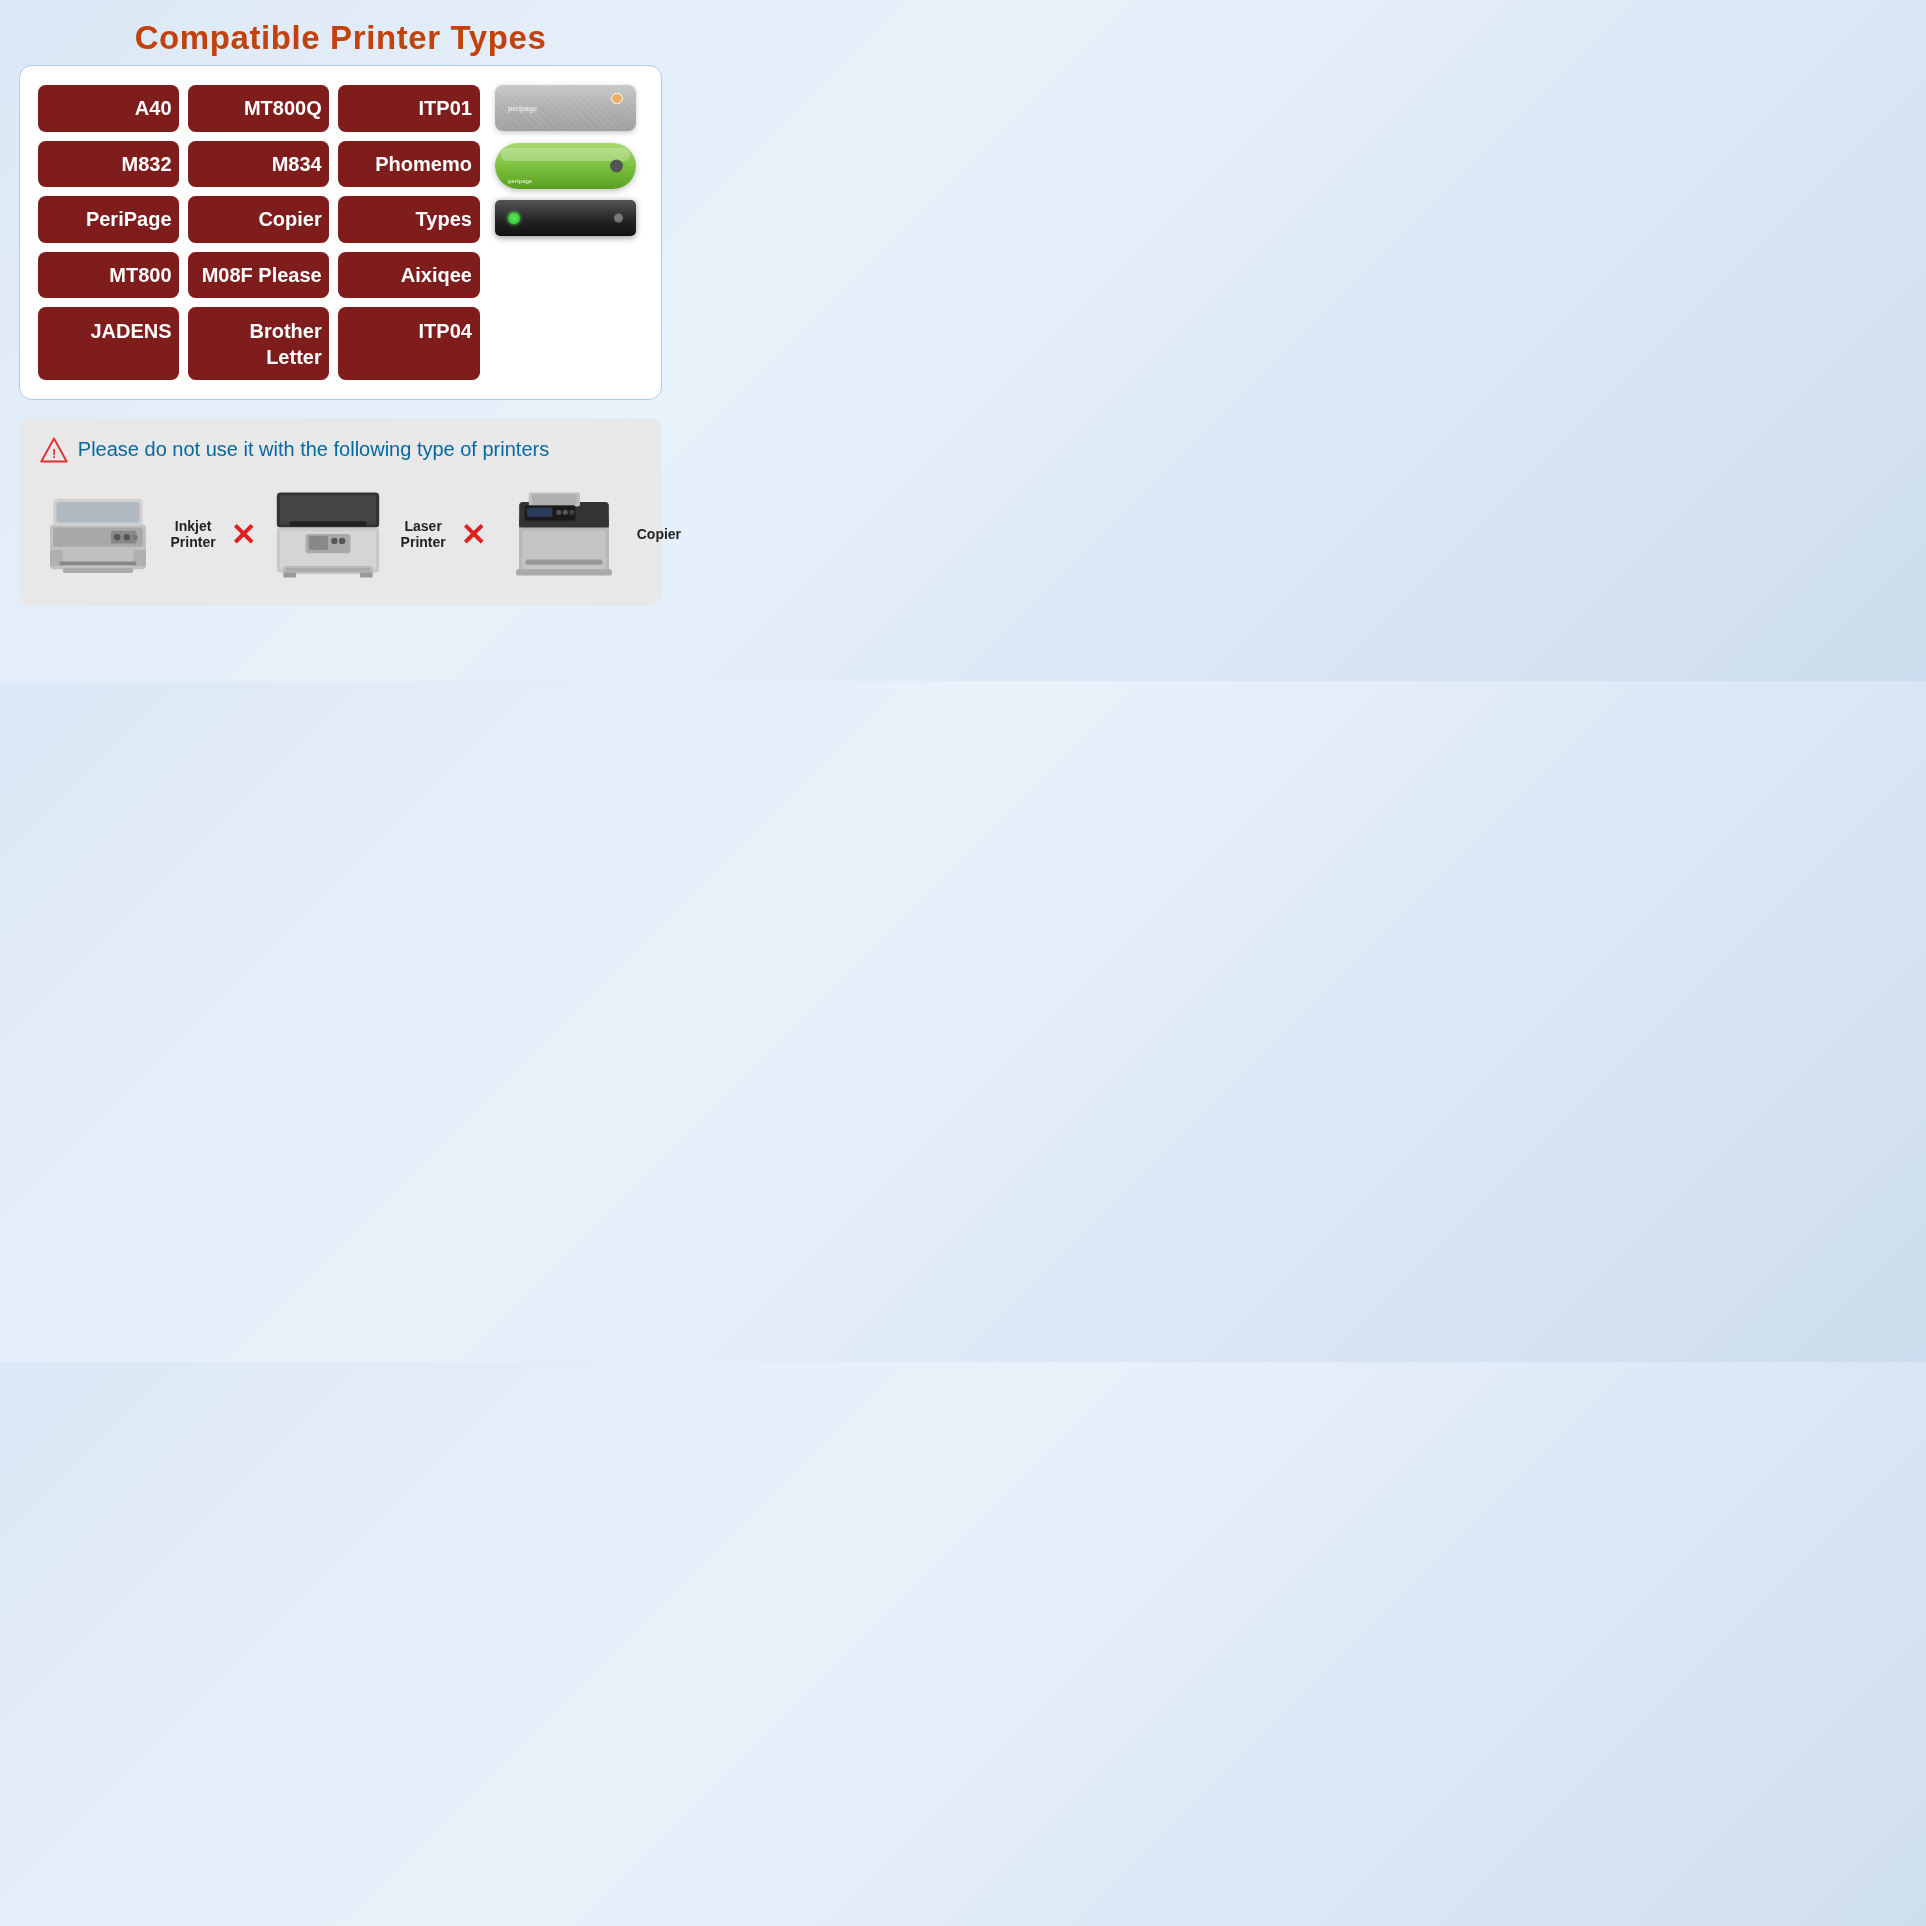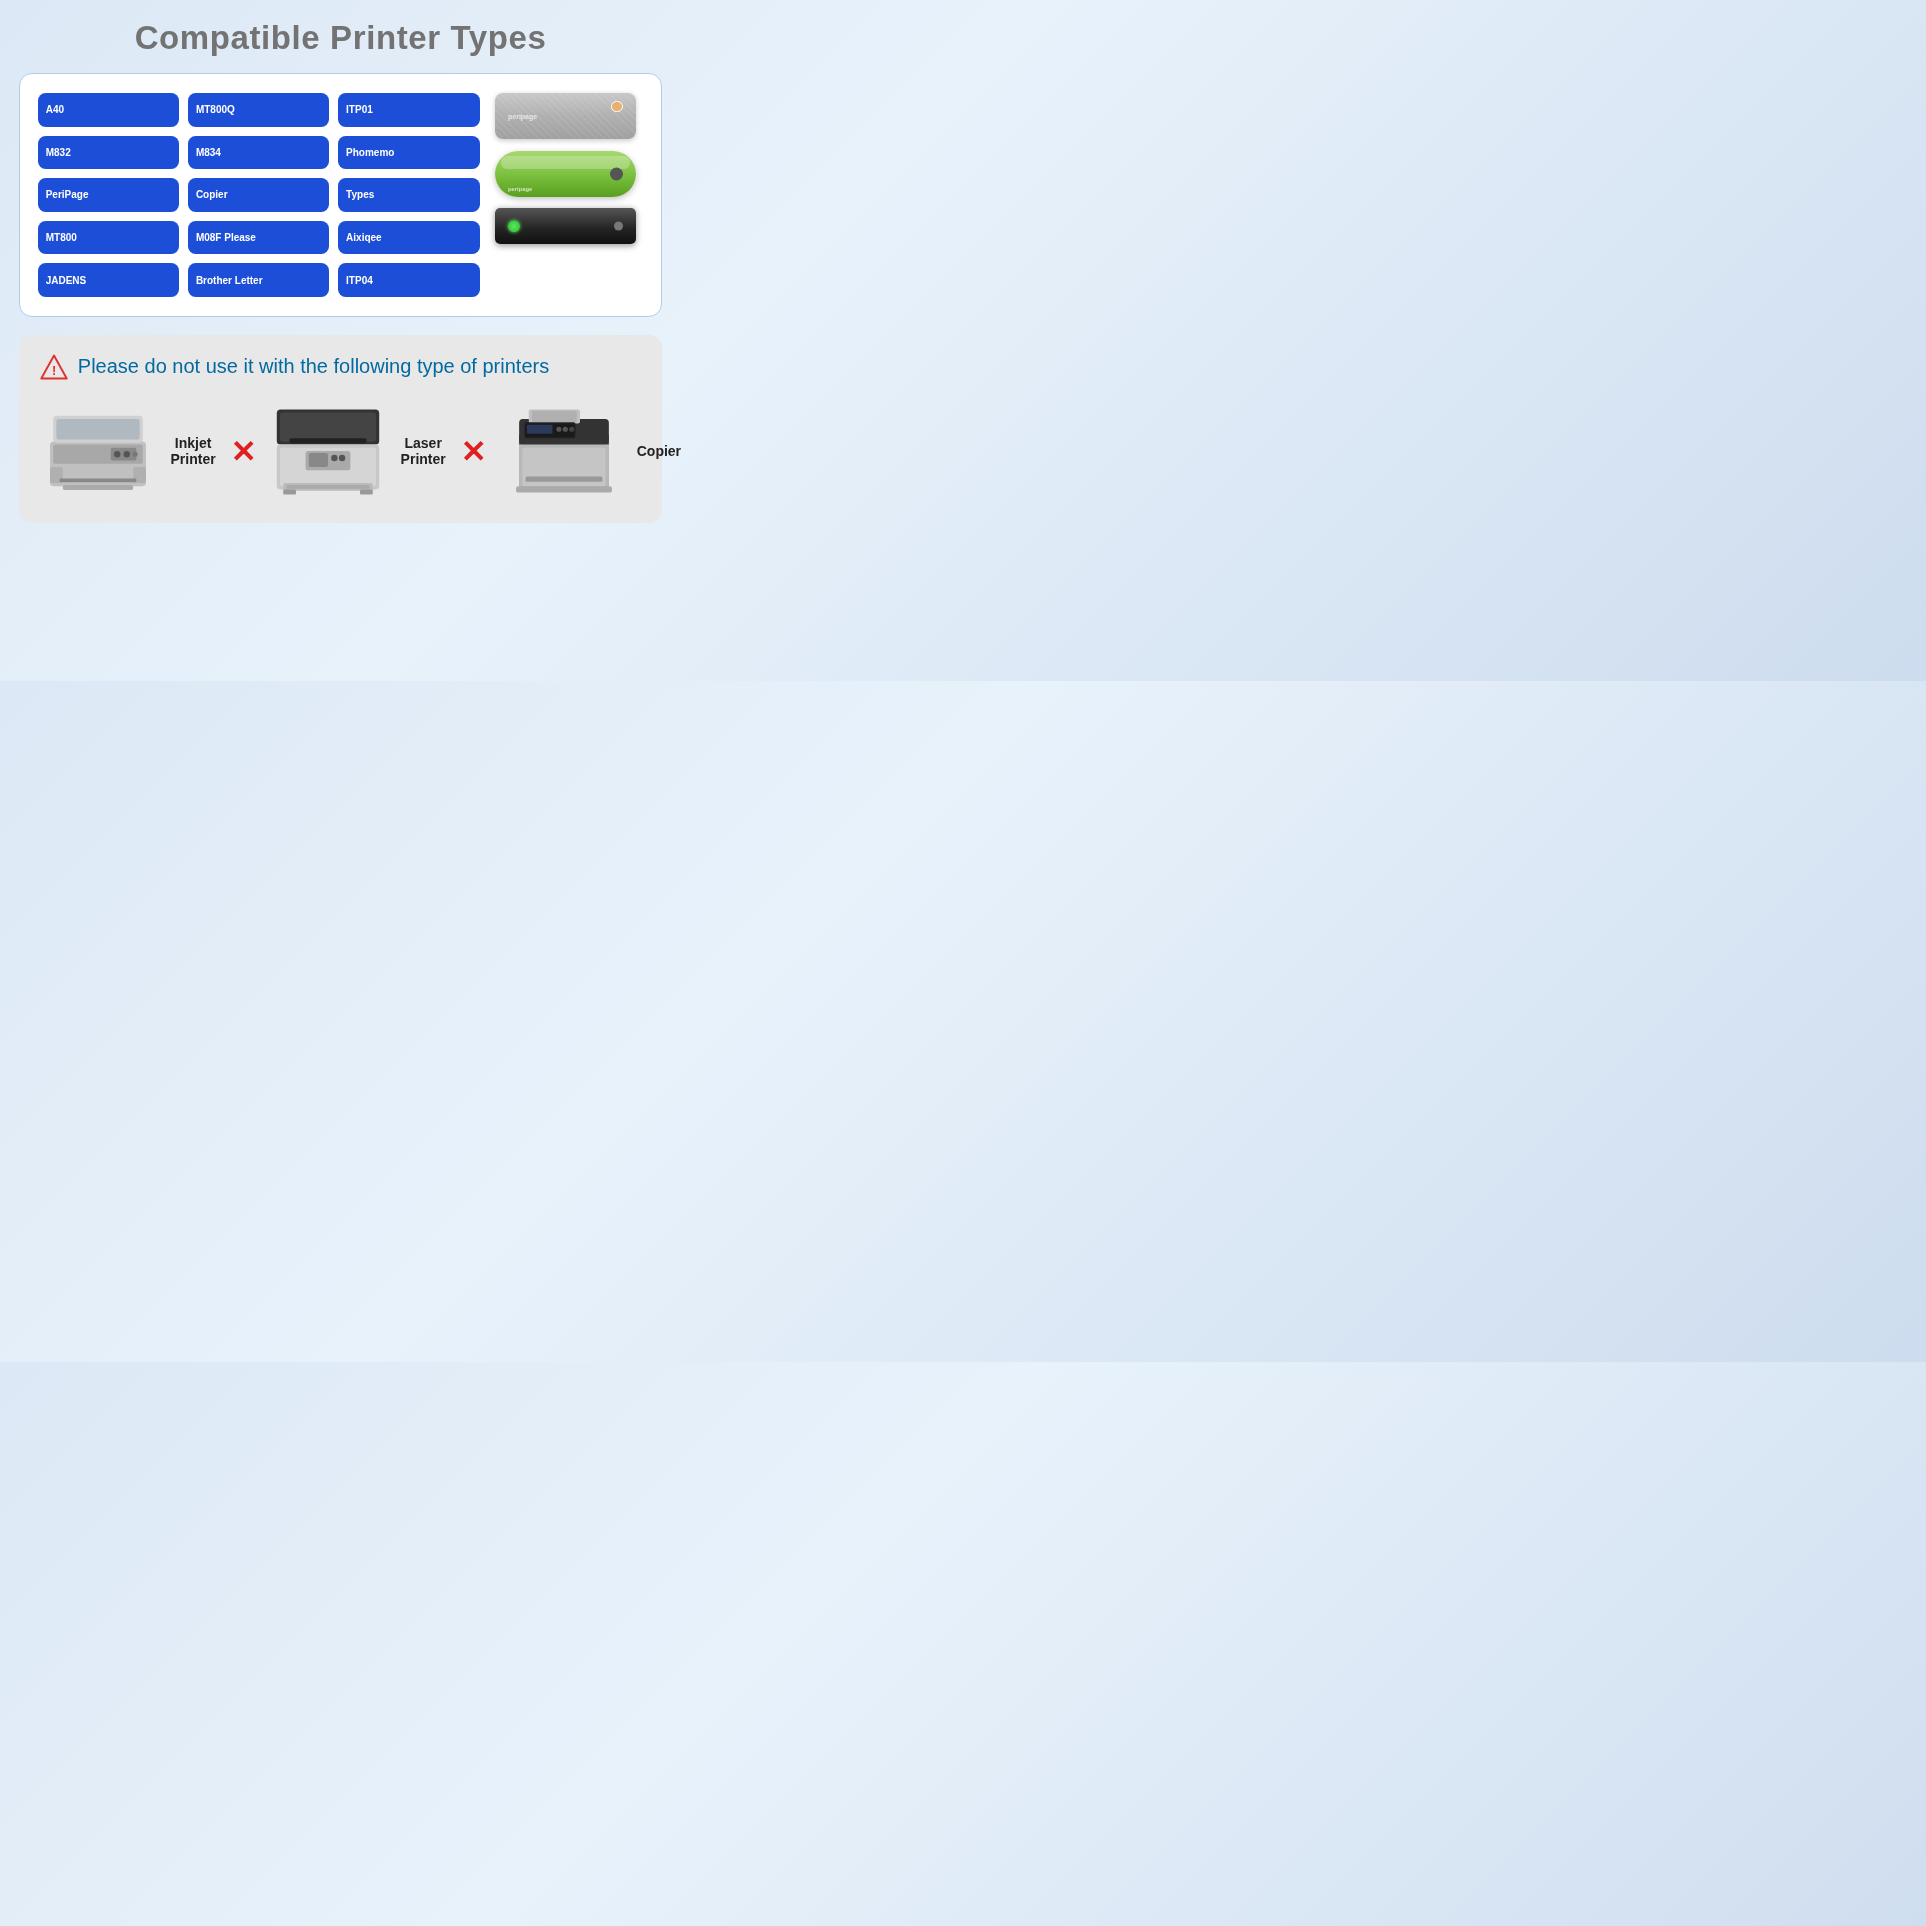--- a/index.html
+++ b/index.html
@@ -9,22 +9,22 @@
       min-height: 681px;
       background: linear-gradient(135deg, #dce8f5 0%, #e8f2fb 40%, #cddcee 100%);
       font-family: 'Arial', sans-serif;
       padding: 19px;
     }
 
     .page-title {
       text-align: center;
       font-size: 33px;
       font-weight: 900;
-      color: #737373;
-      margin-bottom: 16px;
+      color: #c2410c;
+      margin-bottom: 8px;
       letter-spacing: 0.6px;
     }
 
     
     .compatible-section {
       background: #fff;
       border-radius: 13px;
       border: 1.3px solid #b0cde8;
       padding: 19px 18px;
       margin-bottom: 18px;
@@ -34,26 +34,26 @@
     }
 
     .tags-grid {
       display: grid;
       grid-template-columns: repeat(3, 1fr);
       gap: 9px;
       flex: 1;
     }
 
     .tag {
-      background: #1d4ed8;
+      background: #7f1d1d;
       color: #fff;
       border-radius: 7.7px;
-      font-size: 10px;
+      font-size: 20px;
       font-weight: 600;
-      text-align: left;
+      text-align: right;
       padding: 10.3px 7.7px;
       line-height: 1.3;
     }
 
     .printers-images {
       display: flex;
       flex-direction: column;
       gap: 11.6px;
       width: 148px;
       justify-content: center;

